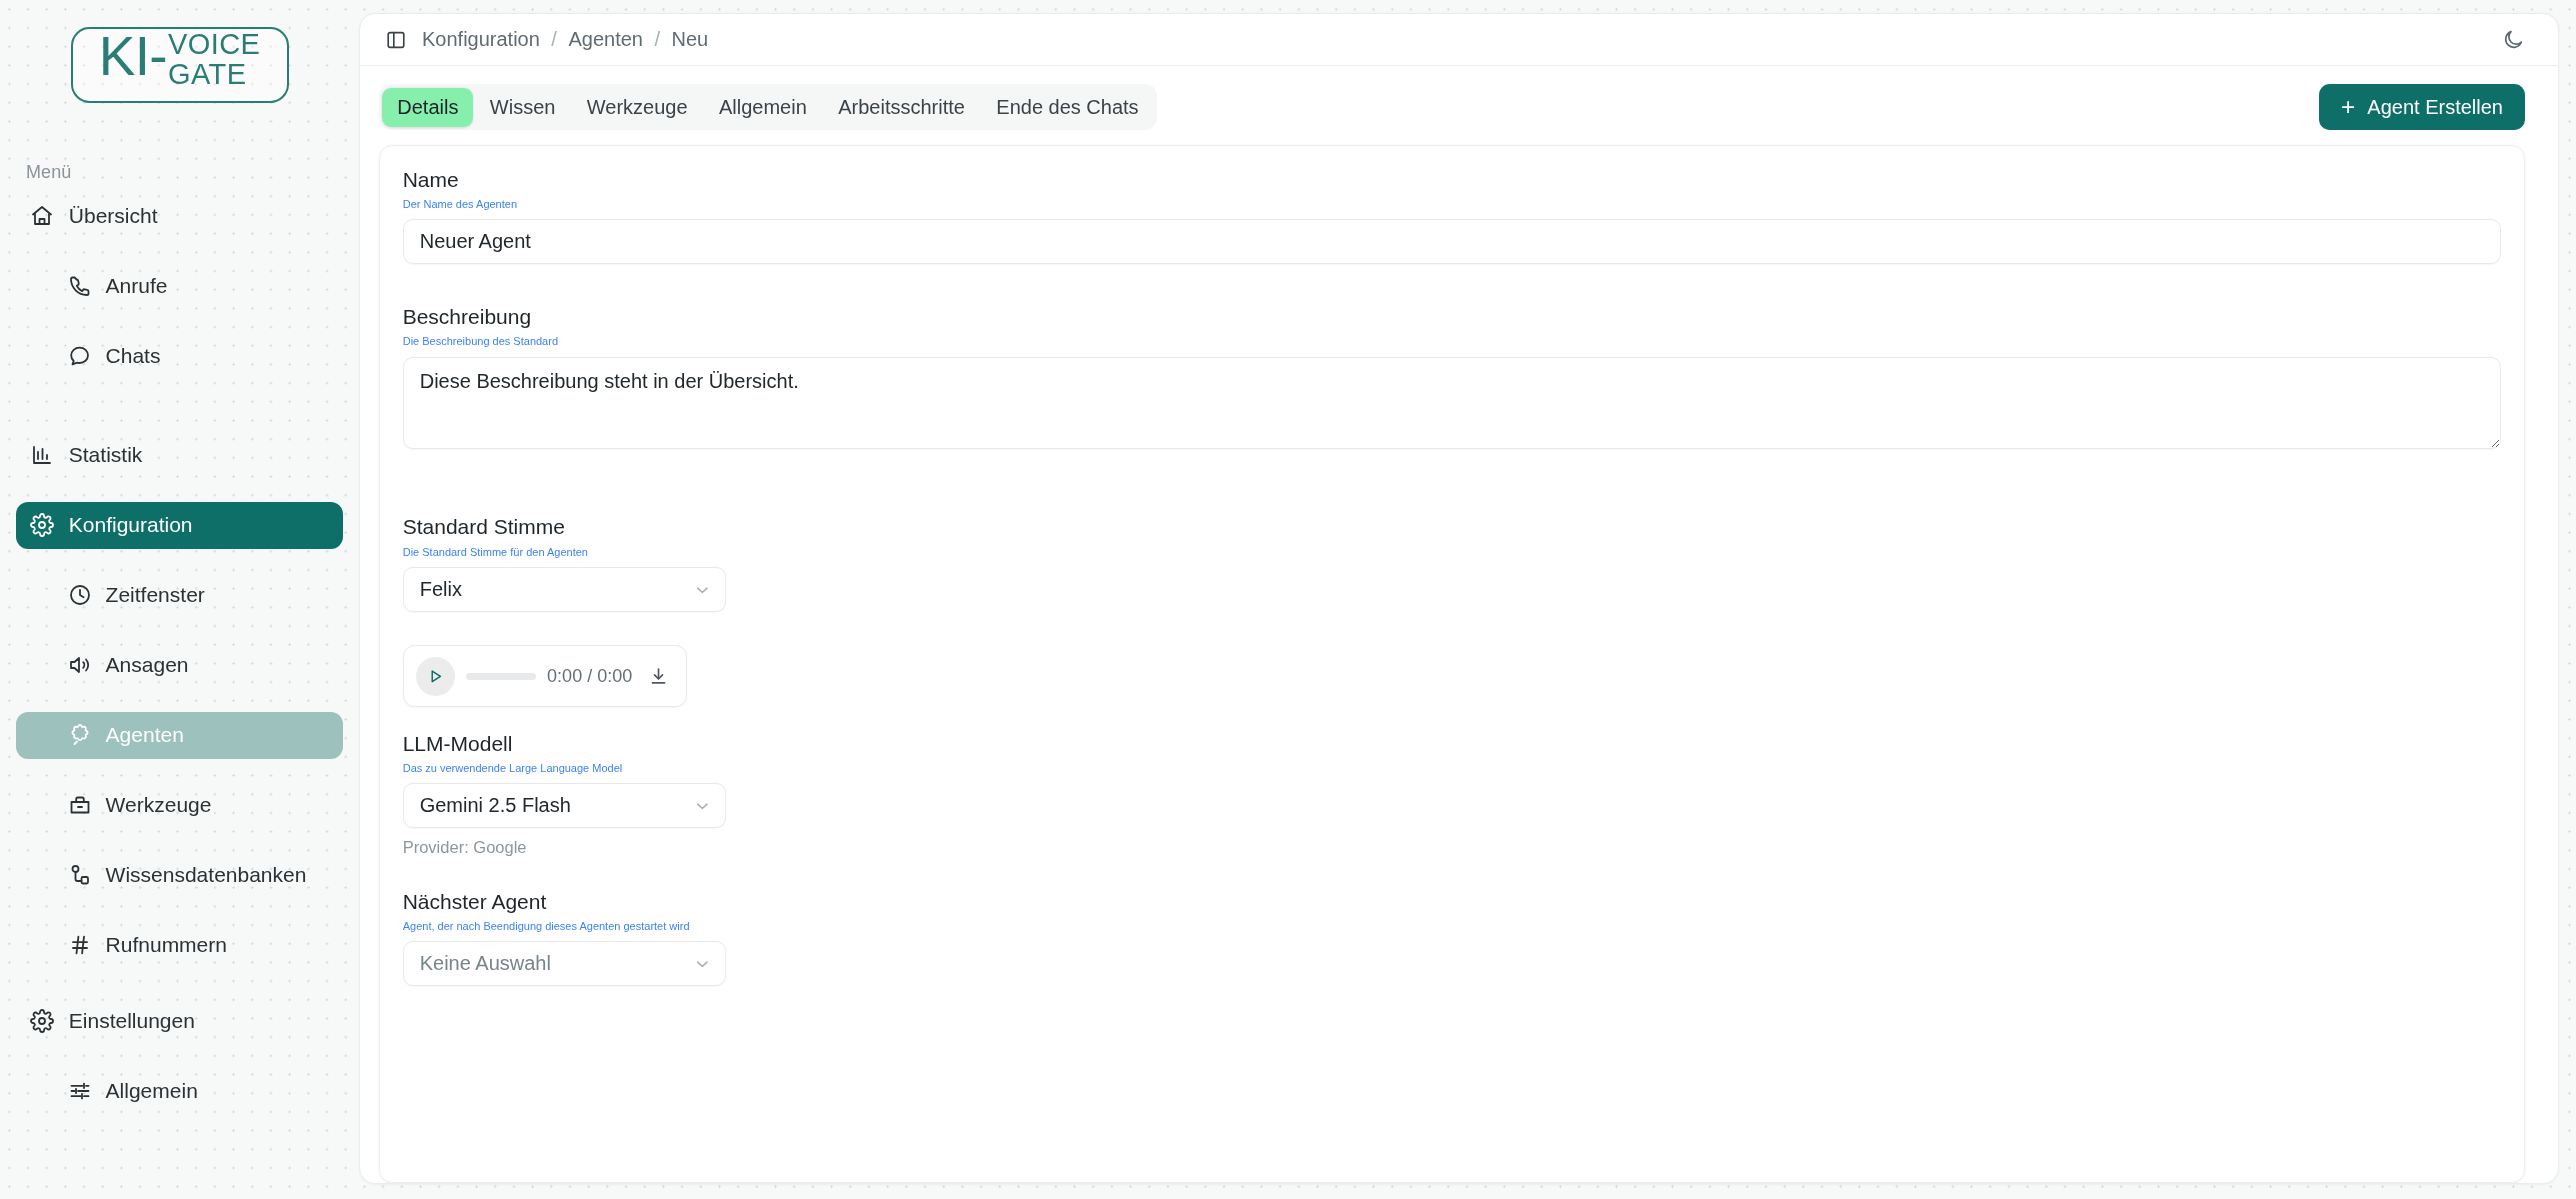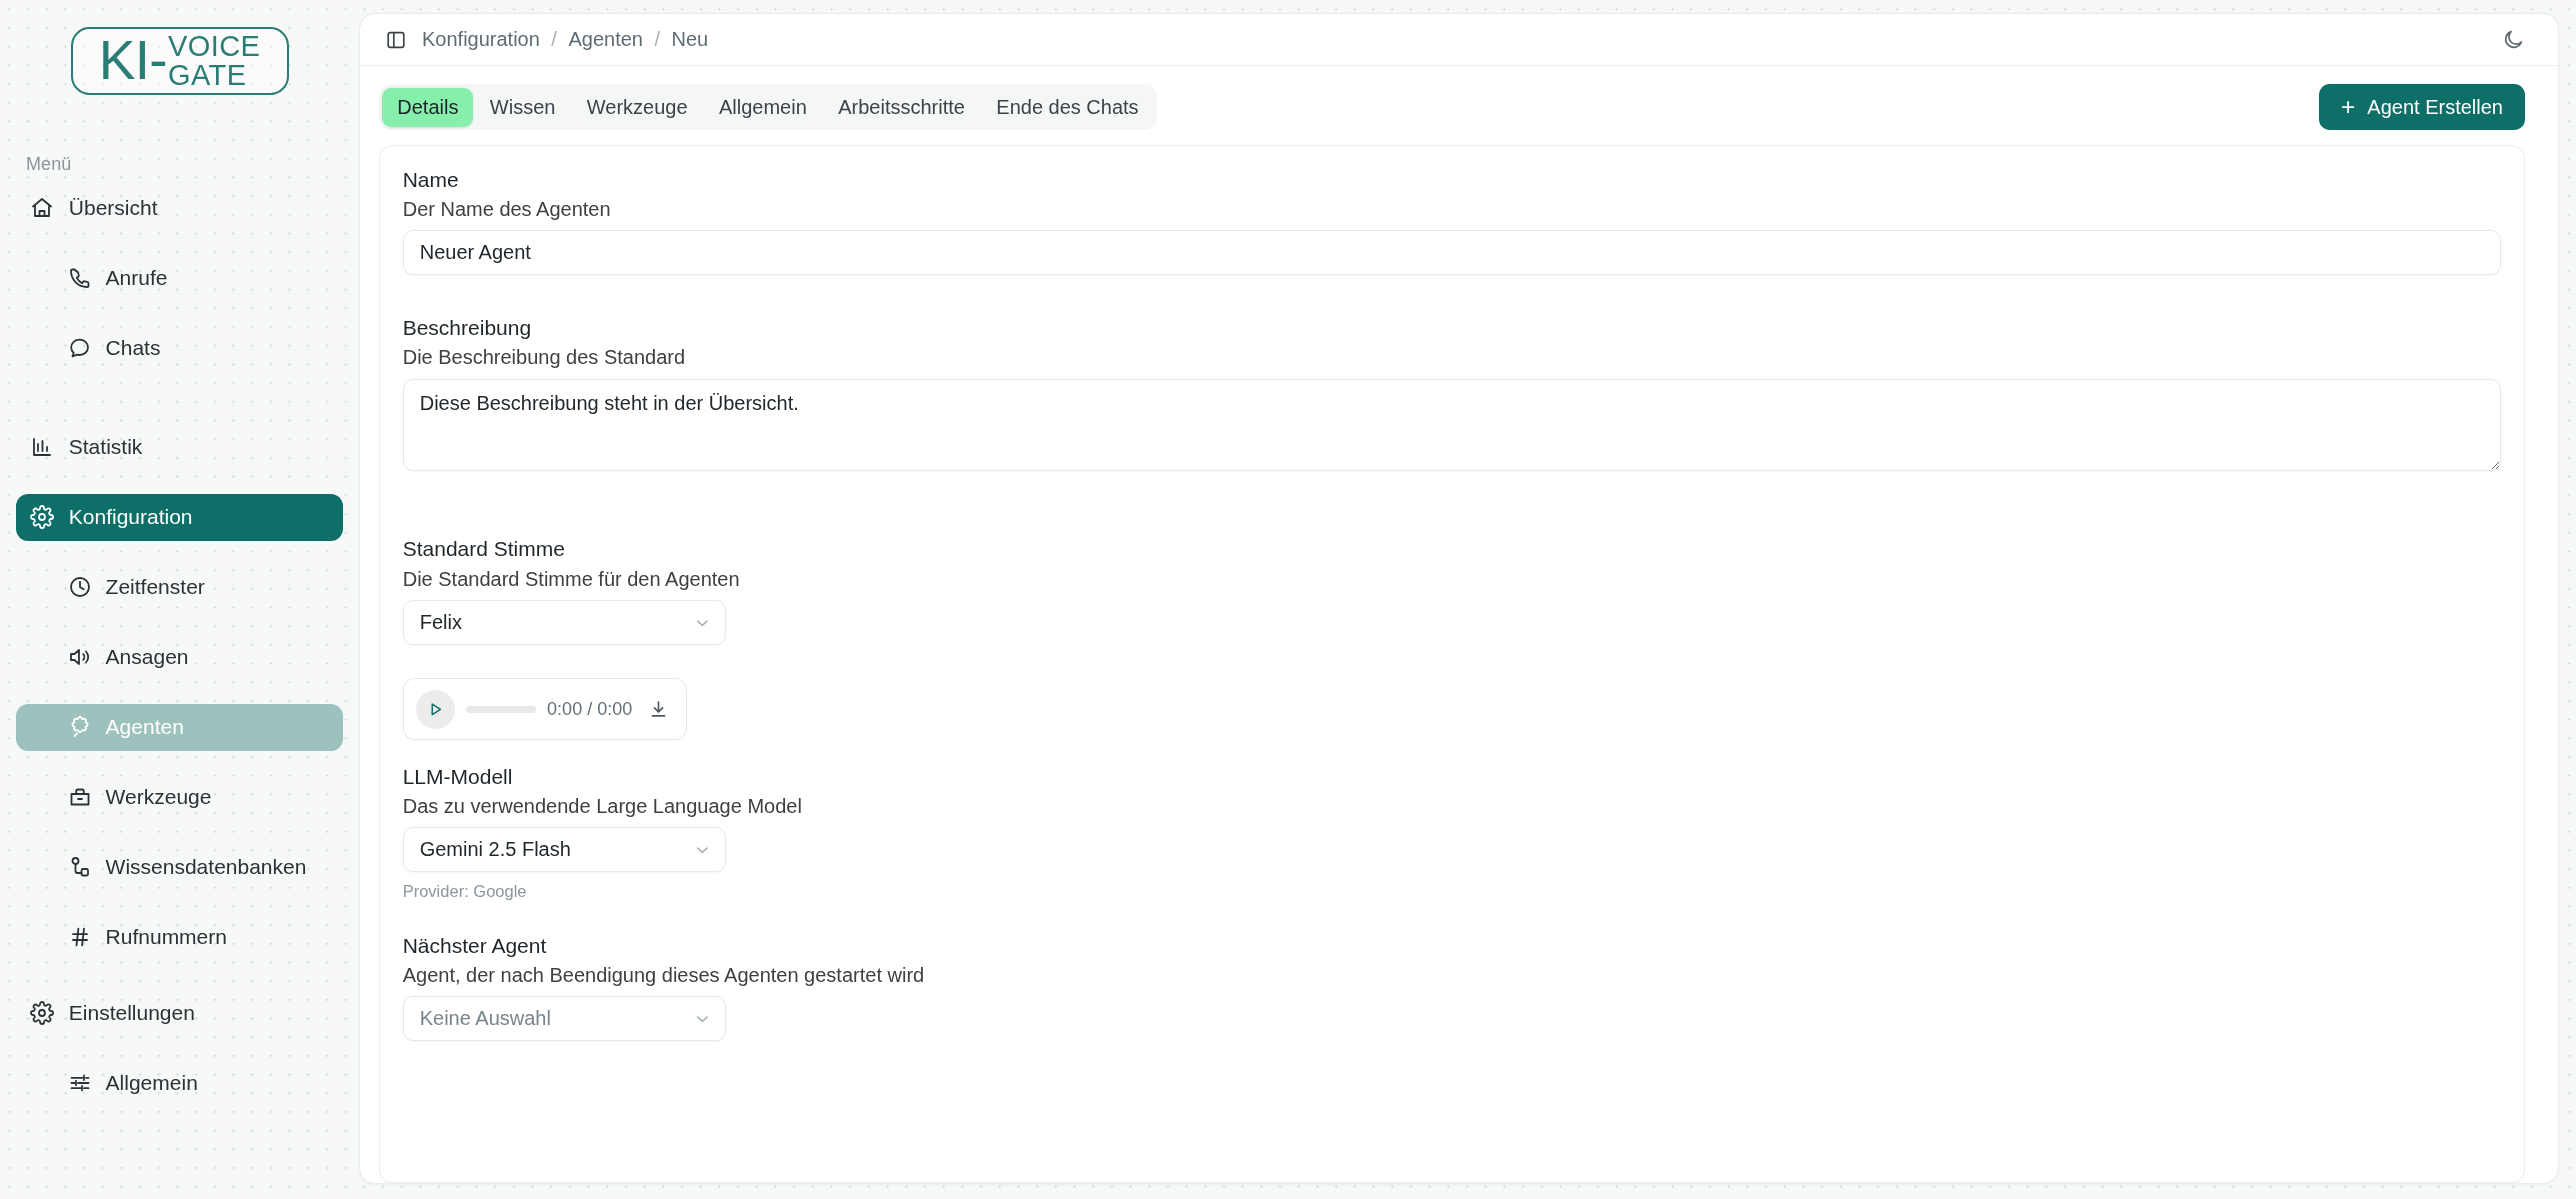--- a/index.html
+++ b/index.html
@@ -29,25 +29,25 @@
     position: relative;
   }
 
   .logo-wrap {
     display: flex;
     justify-content: center;
     padding-top: 26.6px;
   }
   .logo {
     width: 218px;
-    height: 68px;
+    height: 76px;
     border: 2.9px solid #2a7d75;
     border-radius: 18.7px;
     display: flex;
-    align-items: center;
+    align-items: flex-start;
     justify-content: center;
     gap: 1px;
     background: rgba(255,255,255,0.35);
   }
   .logo-ki {
     font-size: 55px;
     font-weight: 400;
     color: #2a7d75;
     letter-spacing: -0.7px;
     line-height: 1;
@@ -211,22 +211,22 @@
   }
 
   .field { margin-bottom: 16px; }
   .f-label {
     font-size: 21px;
     color: #1f262a;
     margin-bottom: 6.5px;
     display: block;
   }
   .f-hint {
-    font-size: 20px;
-    color: #404040;
+    font-size: 11px;
+    color: #3b82f6;
     margin-bottom: 9.3px;
     display: block;
   }
 
   .input {
     width: 100%;
     height: 45px;
     border: 0.7px solid #e6eaec;
     border-radius: 10px;
     background: #fff;

